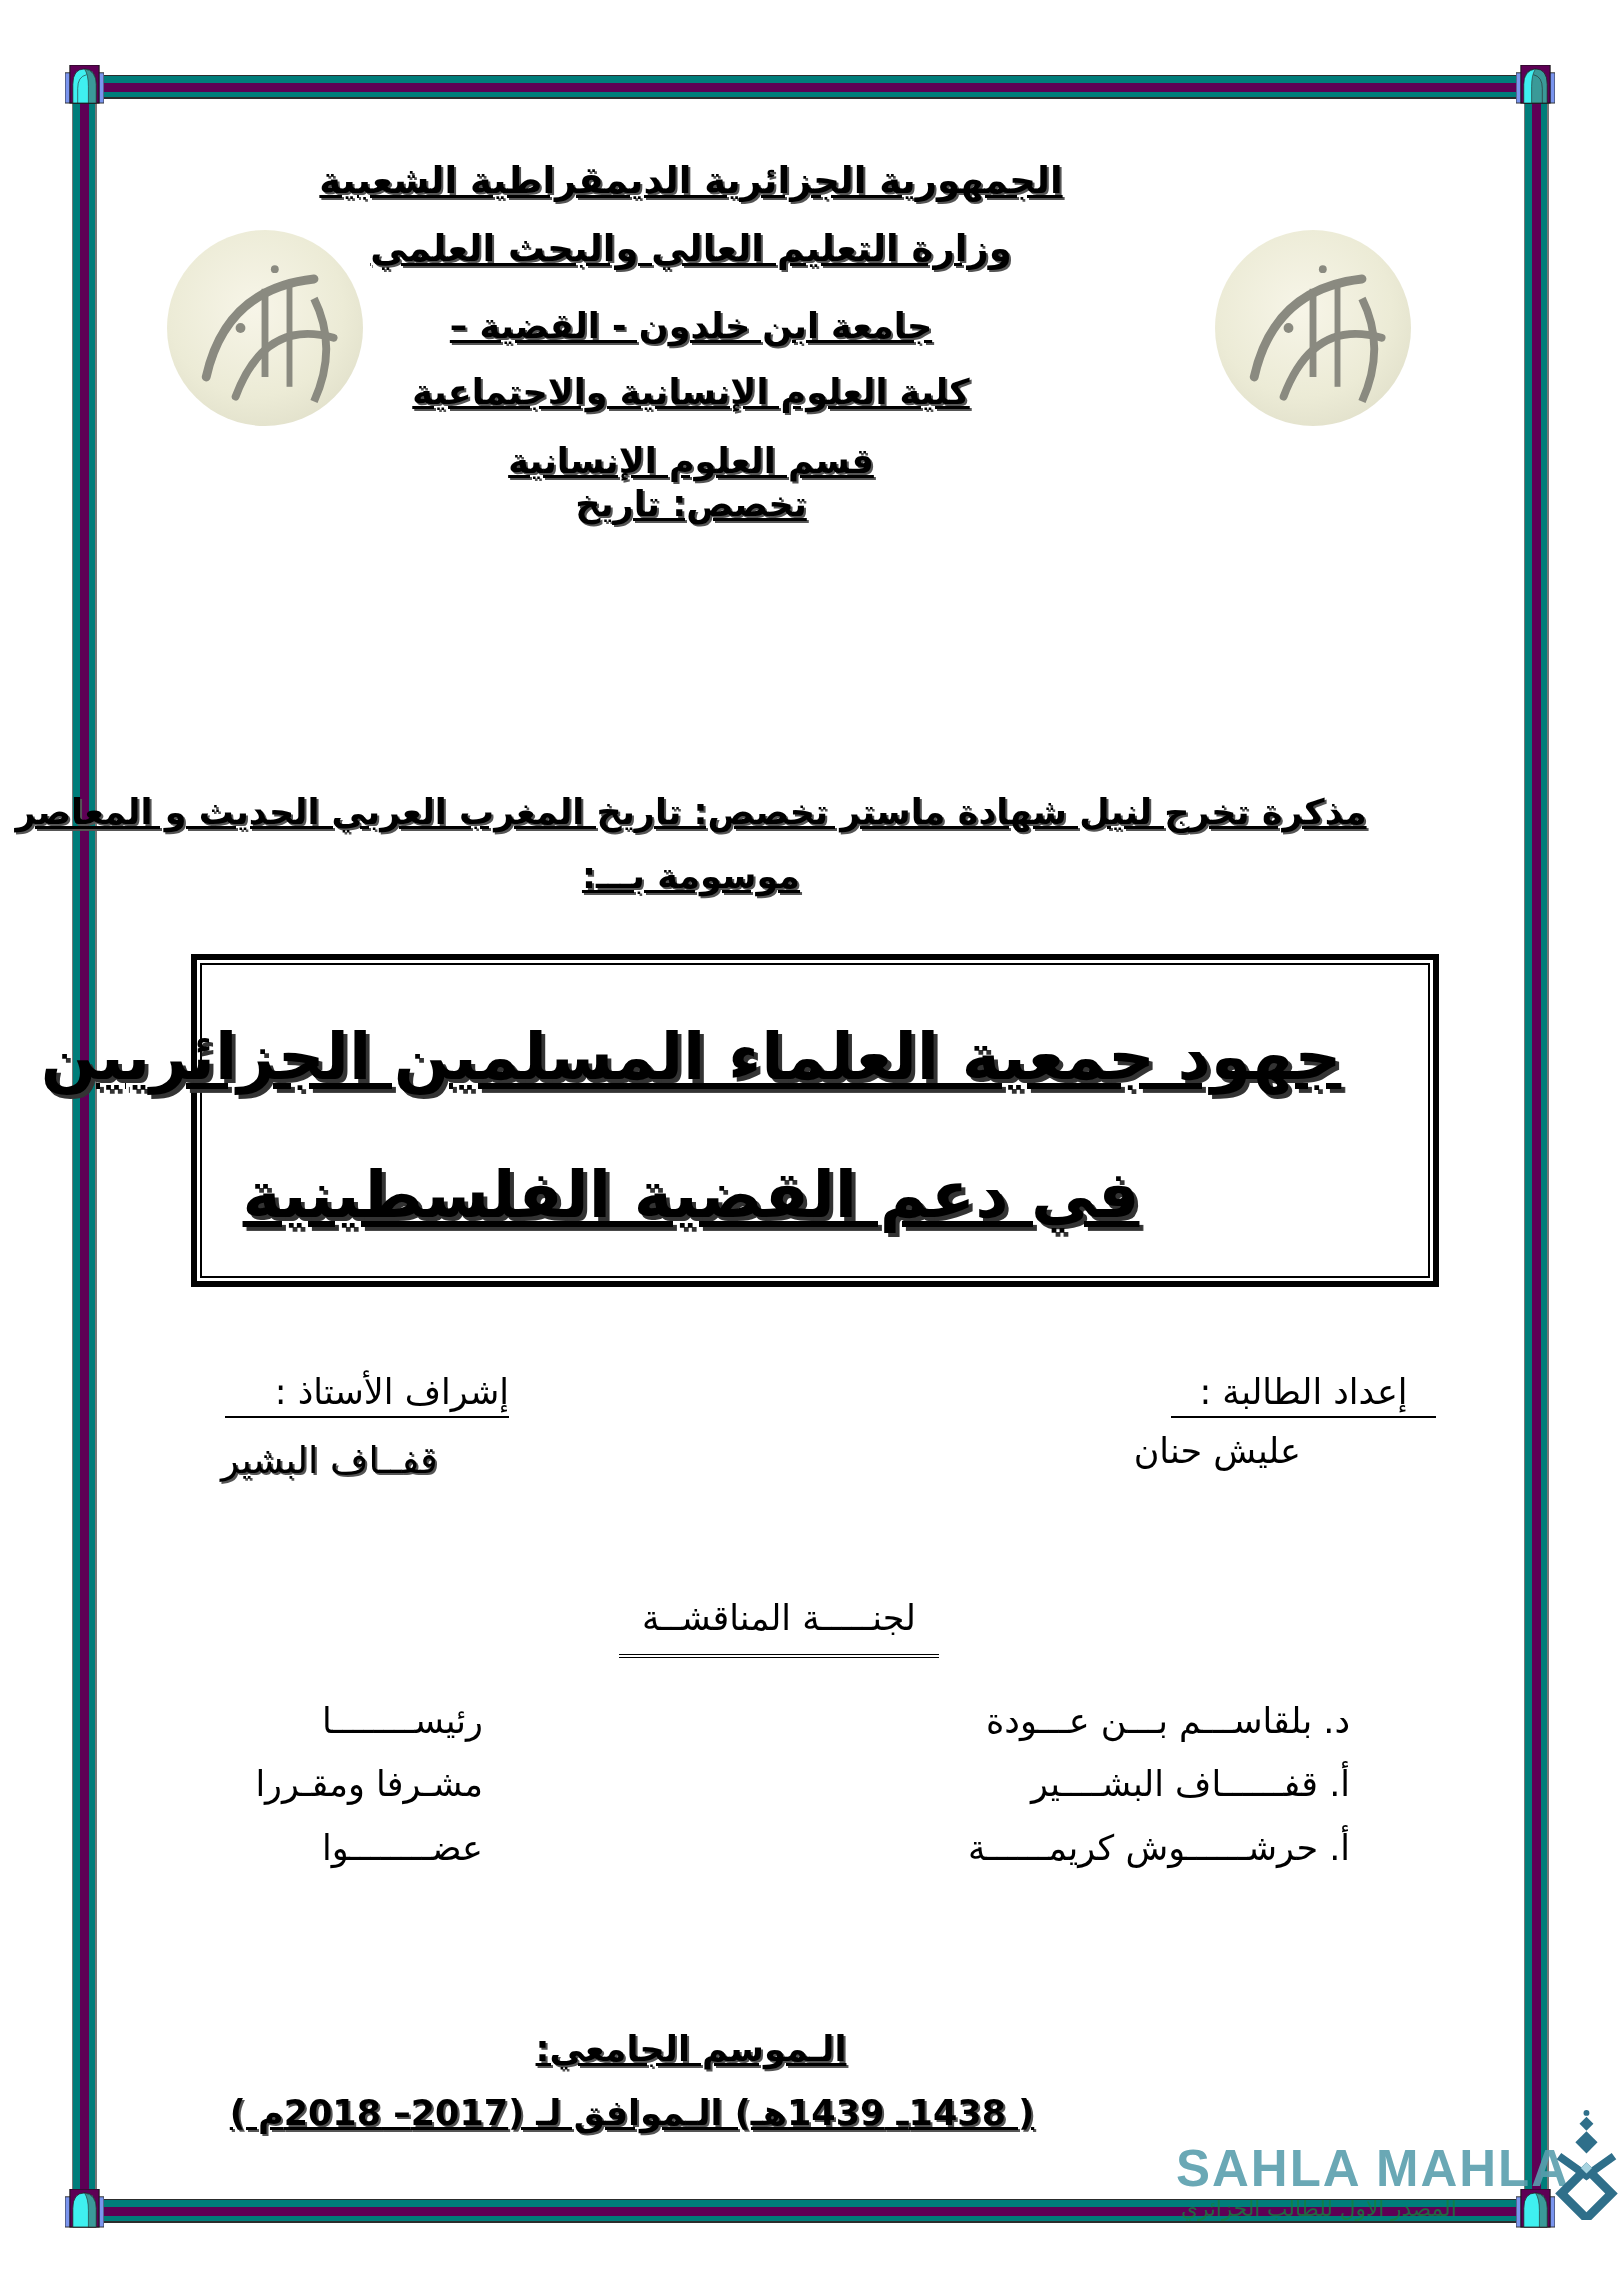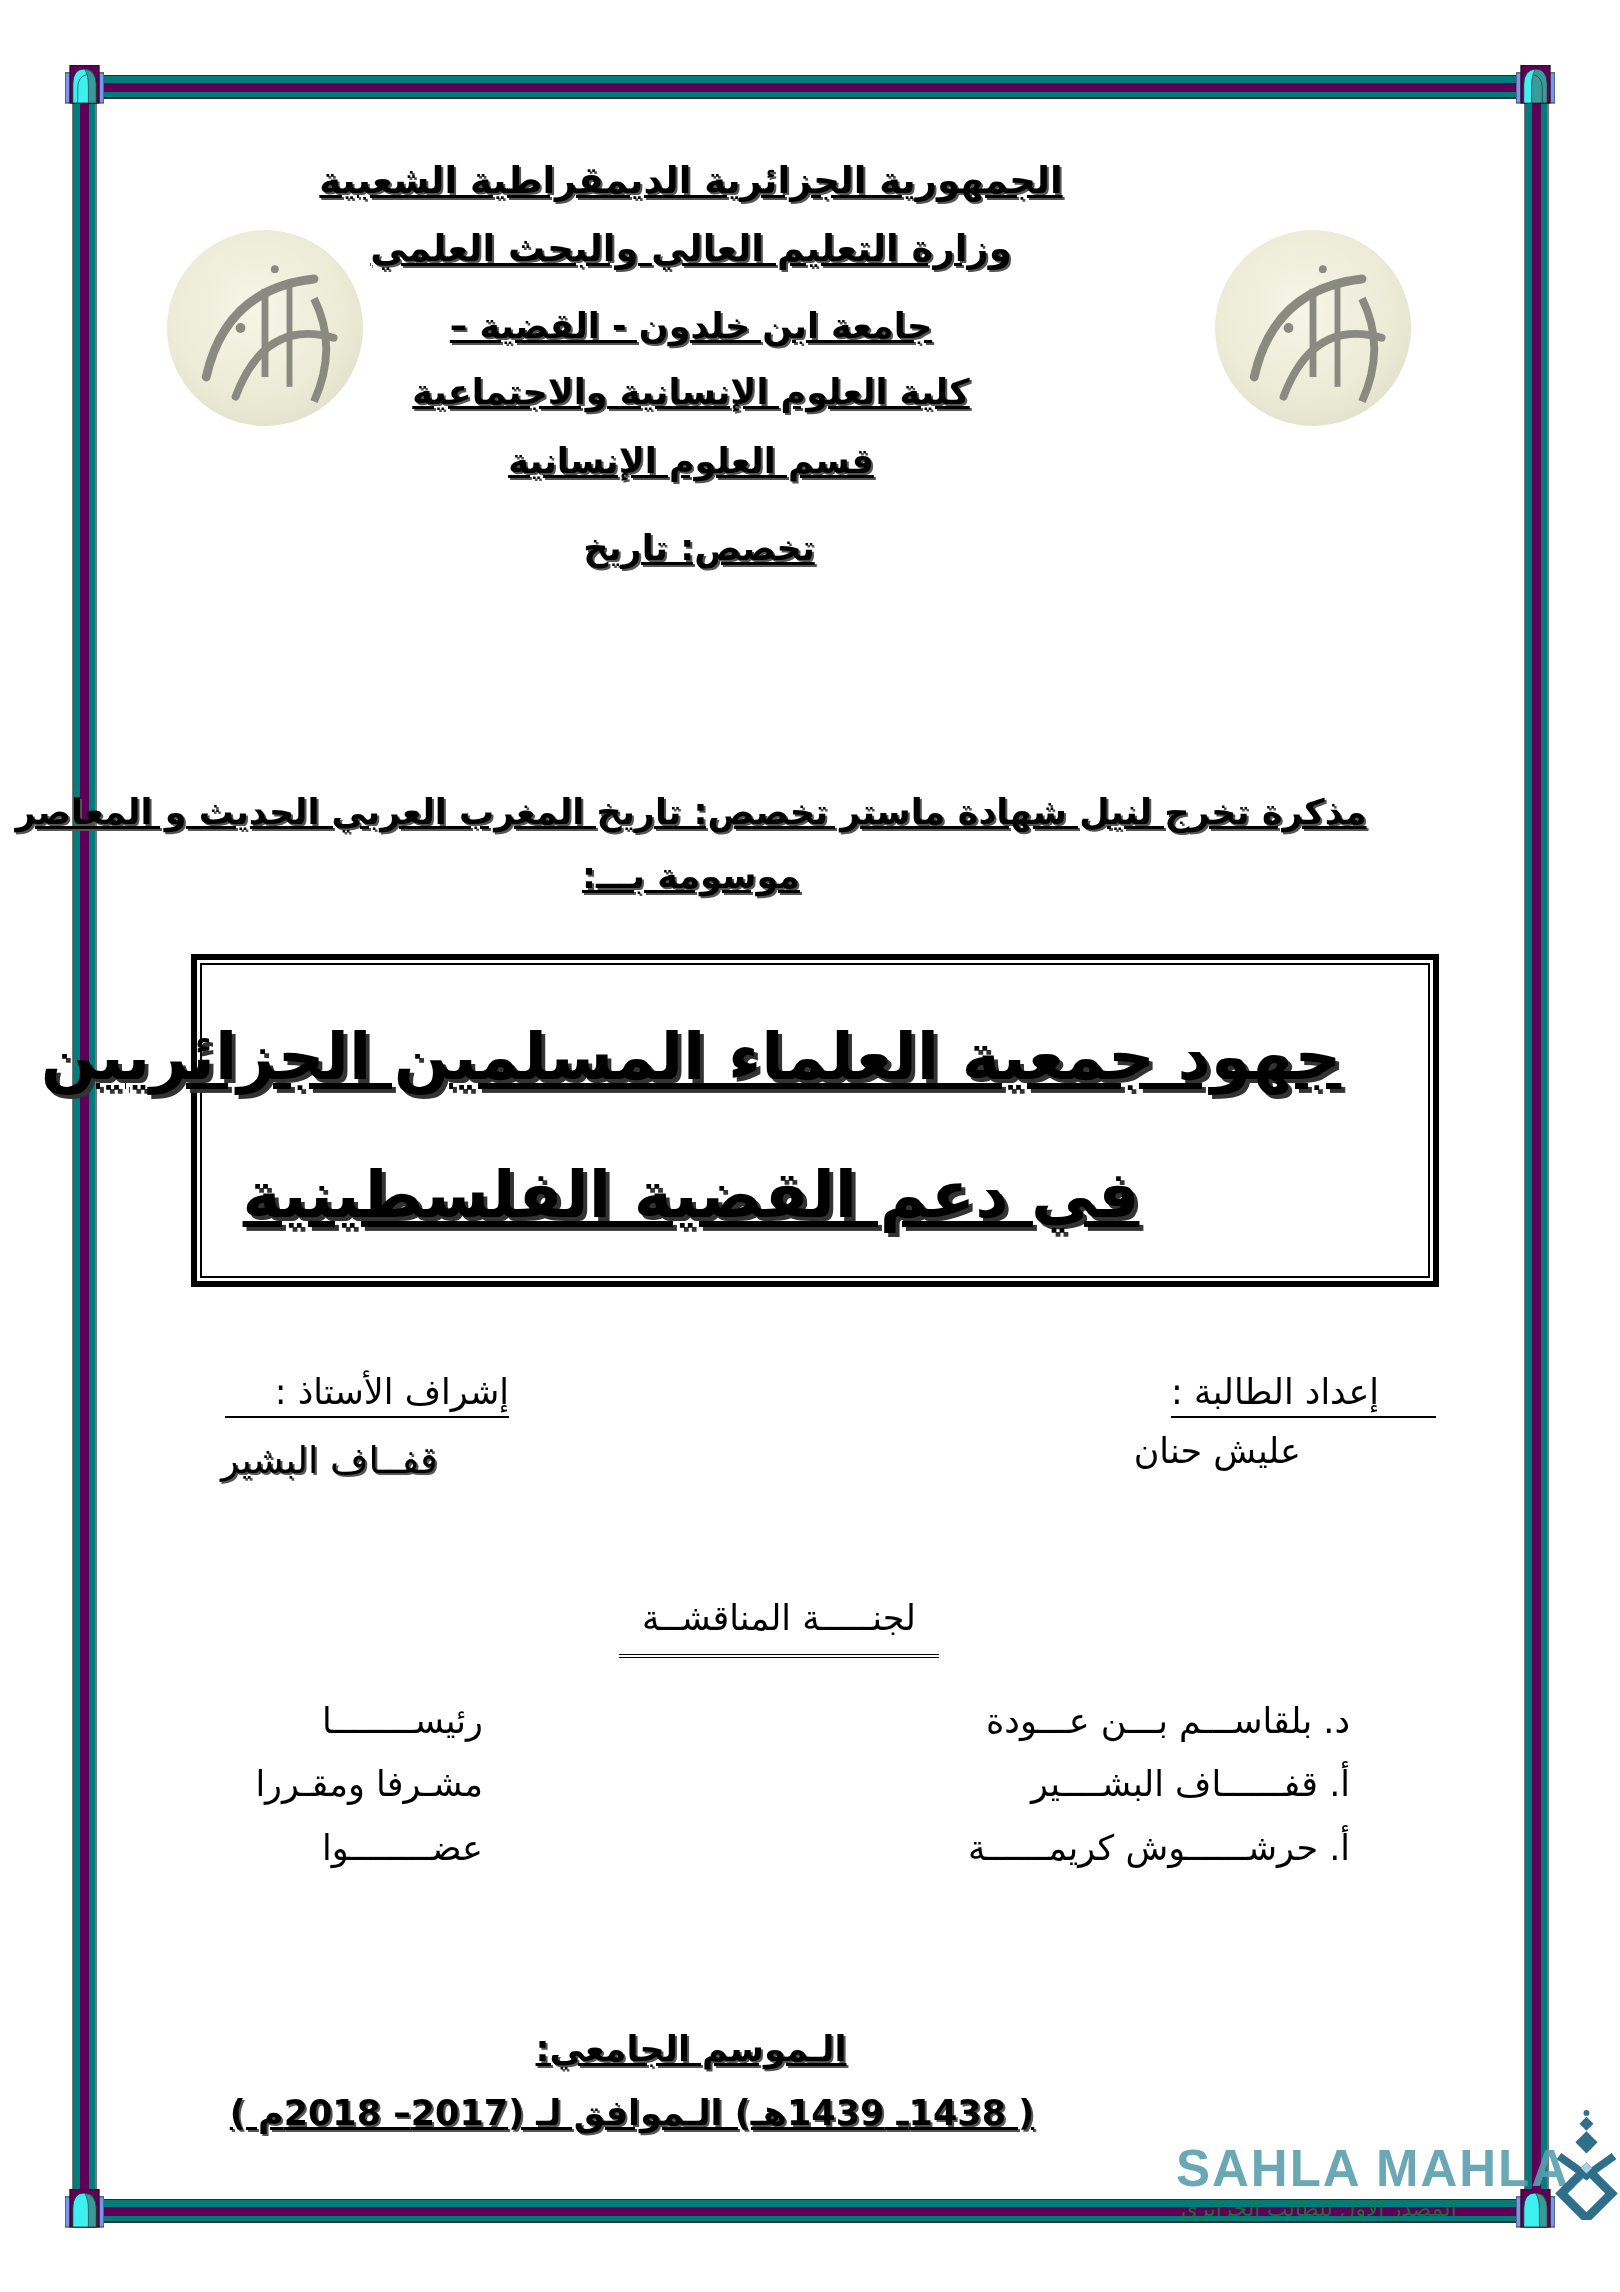--- a/index.html
+++ b/index.html
@@ -96,32 +96,32 @@
     <circle cx="75" cy="100" r="5" fill="#8a8a80"></circle>
     <circle cx="110" cy="40" r="4" fill="#8a8a80"></circle>
   </svg>
 </div>
 
 <div class="line hdr" style="top:159px;">الجمهورية الجزائرية الديمقراطية الشعبية</div>
 <div class="line hdr" style="top:227px;">وزارة التعليم العالي والبحث العلمي</div>
 <div class="line sub" style="top:306px;">جامعة ابن خلدون -  القضية –</div>
 <div class="line sub" style="top:372px;">كلية العلوم الإنسانية والاجتماعية</div>
 <div class="line sub" style="top:441px;">قسم العلوم الإنسانية</div>
-<div class="line sub" style="top:528px;margin-left:8px;">تخصص: تاريخ</div>
+<div class="line sub" style="top:484px;">تخصص: تاريخ</div>
 
 <div class="line sub" style="top:792px; letter-spacing:-1px;">مذكرة تخرج لنيل شهادة ماستر تخصص: تاريخ المغرب العربي الحديث و المعاصر</div>
 <div class="line sub" style="top:856px;">موسومة بـــ:</div>
 
 <div class="titlebox">
   <div class="inner"></div>
 </div>
 <div class="line title" style="top:1019px;">جهود جمعية العلماء المسلمين الجزائريين</div>
 <div class="line title" style="top:1157px;">في دعم القضية الفلسطينية</div>
 
-<div class="lbl u1" style="right:184px; top:1372px; width:265px; text-align:left;">إعداد الطالبة :</div>
+<div class="lbl u1" style="right:184px; top:1372px; width:265px; text-align:center;">إعداد الطالبة :</div>
 <div class="lbl" style="right:319px; top:1431px; font-size:35px;">عليش حنان</div>
 
 <div class="lbl u1" style="left:225px; top:1372px; width:284px; text-align:right;">إشراف الأستاذ :</div>
 <div class="lbl" style="left:221px; top:1439px; font-size:37px; text-shadow:2px 2px 0 #555;">قفــاف البشير</div>
 
 <div class="lbl u2" style="left:619px; top:1598px; width:320px; text-align:center; font-size:35px;">لجنـــــة المناقشــة</div>
 
 <div>
   <div>
     <div class="lbl" style="right:270px; top:1701px;">د. بلقاســـم بـــن عـــودة</div>

